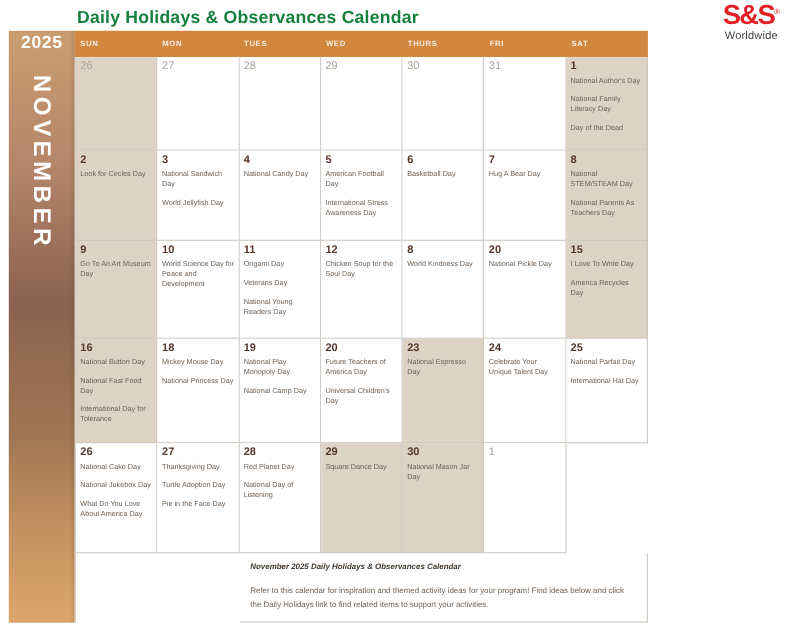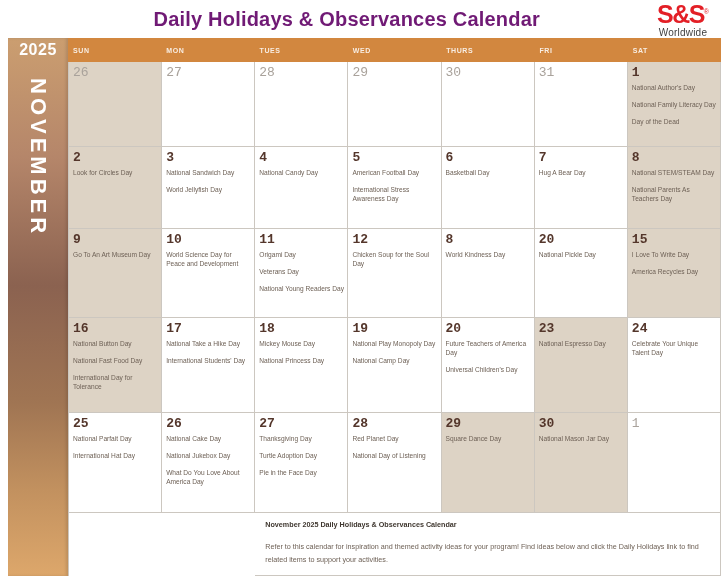--- a/index.html
+++ b/index.html
@@ -1,54 +1,54 @@
 <!DOCTYPE html>
 <html><head>
 <meta charset="utf-8">
 <style>
   * { margin:0; padding:0; box-sizing:border-box; }
   html,body { width:728px; height:581px; background:#ffffff; overflow:hidden;
               font-family:"Liberation Sans", sans-serif; }
   .page { position:relative; width:728px; height:581px; background:#ffffff; }
 
   
-  .page-title { position:absolute; top:8px; left:70px; width:470px; text-align:right;
-                font-size:20px; font-weight:bold; color:#701a75; letter-spacing:.2px; }
+  .page-title { position:absolute; top:8px; left:70px; width:470px; text-align:left;
+                font-size:16px; font-weight:bold; color:#15803d; letter-spacing:.2px; }
   .logo { position:absolute; top:2px; right:5px; width:80px; text-align:center; line-height:1; }
   .logo-ss { font-size:25px; font-weight:800; color:#e31f26; letter-spacing:-1.5px; }
   .logo-ss sup { font-size:7px; font-weight:400; vertical-align:super; letter-spacing:0; }
   .logo-sub { font-size:10px; color:#3f3f3f; margin-top:1px; letter-spacing:.2px; }
 
   
-  .cal { position:absolute; left:8px; top:38px; width:713px; height:538px; display:flex; }
+  .cal { position:absolute; left:8px; top:28px; width:581px; height:538px; display:flex; }
   .sidebar { width:60px; height:538px; flex:none; display:flex; flex-direction:column; align-items:center;
              background:linear-gradient(180deg,#cb9e70 0%, #b5866a 22%, #8b6250 46%, #a07553 68%, #c2915f 84%, #dda76b 100%);
              box-shadow:inset -2px 0 3px rgba(0,0,0,.12); }
   .year { height:24px; display:flex; align-items:center; justify-content:center;
           font-size:16px; font-weight:bold; color:#ffffff; letter-spacing:.5px; }
   .month { writing-mode:vertical-rl; font-size:22px; font-weight:bold; color:#ffffff;
            letter-spacing:4px; margin-top:16px; }
 
   .gridwrap { flex:1; display:flex; flex-direction:column; }
   .dayhdr { height:24px; flex:none; background:#d2873f; display:grid; grid-template-columns:repeat(7,1fr); align-items:center; }
   .dayhdr span { color:rgba(255,255,255,.85); font-size:7px; font-weight:600; letter-spacing:.6px; padding-left:5px; }
 
   .grid { flex:1; display:grid; grid-template-columns:repeat(7,1fr);
           grid-template-rows:85px 82px 89px 95px 100px 63px;
           background:#ffffff; border-left:1px solid #ccc7c0; }
   .cell { border-right:1px solid #ccc7c0; border-bottom:1px solid #ccc7c0;
           background:#ffffff; padding:3px 3px 2px 4px; overflow:hidden; }
   .cell.tinted { background:#ddd3c5; }
-  .num { font-size:13px; font-weight:bold; color:#54362b; margin-bottom:4px;font-family:Liberation Mono, monospace; }
+  .num { font-size:10px; font-weight:bold; color:#54362b; margin-bottom:4px; }
   .cell.outside .num { color:#a9a29b; font-weight:400; }
   .event { font-size:6.6px; color:#6e6156; line-height:1.35; margin-bottom:8px; }
 
   .note-cell { grid-column:3 / 8; border-right:1px solid #ccc7c0; border-bottom:1px solid #ccc7c0;
                background:#ffffff; padding:7px 12px 4px 10px; }
-  .note-title { font-size:7.2px; font-weight:bold; color:#3f372f; margin-bottom:12px; }
+  .note-title { font-size:7.2px; font-weight:bold; color:#3f372f; margin-bottom:12px;font-style:italic; }
   .note-body { font-size:7.2px; color:#6e6156; line-height:1.75; }
 </style>
 </head>
 <body>
 
 <div class="page">
 
   <div class="page-title">Daily Holidays &amp; Observances Calendar</div>
 
   <div class="logo">
@@ -160,25 +160,20 @@
             <div class="event">I Love To Write Day</div>
             <div class="event">America Recycles Day</div>
           </div>
           <div class="cell tinted">
             <div class="num">16</div>
             <div class="event">National Button Day</div>
             <div class="event">National Fast Food Day</div>
             <div class="event">International Day for Tolerance</div>
           </div>
           <div class="cell">
-            <div class="num">17</div>
-            <div class="event">National Take a Hike Day</div>
-            <div class="event">International Students' Day</div>
-          </div>
-          <div class="cell">
             <div class="num">18</div>
             <div class="event">Mickey Mouse Day</div>
             <div class="event">National Princess Day</div>
           </div>
           <div class="cell">
             <div class="num">19</div>
             <div class="event">National Play Monopoly Day</div>
             <div class="event">National Camp Day</div>
           </div>
           <div class="cell">

